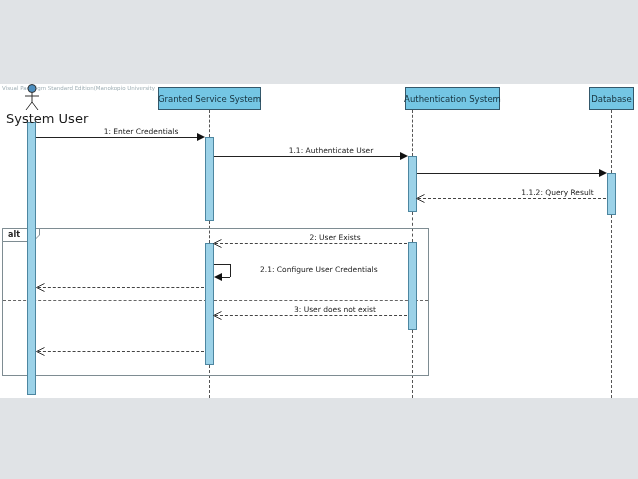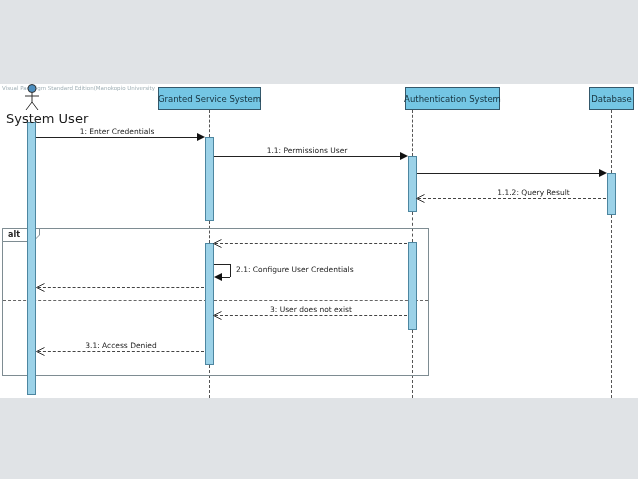--- a/index.html
+++ b/index.html
@@ -6,21 +6,21 @@
   body{width:638px;height:479px;font-family:"DejaVu Sans","Liberation Sans",sans-serif;}
   .screen{position:relative;width:638px;height:479px;background:#e0e3e6;overflow:hidden;}
   .band{position:absolute;left:0;width:638px;background:#e0e3e6;}
   .canvas{position:absolute;left:0;top:84px;width:638px;height:314px;background:#ffffff;}
   .canvas *{position:absolute;box-sizing:border-box;}
   .watermark{left:2px;top:1px;width:154px;font-size:5.5px;color:#9fafb5;white-space:nowrap;overflow:hidden;letter-spacing:0;}
   .headbox{top:3px;height:23px;background:#74c6e4;border:1px solid #34586b;display:flex;align-items:center;justify-content:center;
            font-size:8.5px;color:#16323e;white-space:nowrap;z-index:6;}
   .vline-dashed{width:0;border-left:1px dashed #555;z-index:1;}
   .activation{width:9px;background:#9cd2e8;border:1px solid #4d86a0;z-index:4;}
-  .msg-label{font-size:7.5px;line-height:9px;color:#222;text-align:center;white-space:nowrap;z-index:5;}
+  .msg-label{font-size:7.5px;line-height:9px;color:#222;text-align:center;white-space:nowrap;z-index:5;margin-left:24px;}
   .line-solid{height:0;border-top:1px solid #222;z-index:5;}
   .vline-solid{width:0;border-left:1px solid #222;z-index:5;}
   .line-dashed{height:0;border-top:1px dashed #444;z-index:5;}
   .arrow-filled-right{width:0;height:0;border-top:4px solid transparent;border-bottom:4px solid transparent;border-left:8px solid #111;z-index:5;}
   .arrow-filled-left{width:0;height:0;border-top:4px solid transparent;border-bottom:4px solid transparent;border-right:8px solid #111;z-index:5;}
   .arrow-open{width:9px;height:9px;z-index:5;}
   .altframe{left:2px;top:144px;width:427px;height:148px;border:1px solid #7e8c92;z-index:2;padding-left:16px;}
   .altframe *{position:absolute;box-sizing:border-box;}
   .alt-tab{left:-1px;top:-1px;width:38px;height:14px;}
   .alt-label{left:5px;top:1px;font-size:8px;font-weight:bold;color:#222;}
@@ -61,33 +61,34 @@
     <div class="activation" style="left:205px;top:53px;height:84px;"></div>
     <div class="activation" style="left:205px;top:159px;height:122px;"></div>
     <div class="activation" style="left:408px;top:72px;height:56px;"></div>
     <div class="activation" style="left:408px;top:158px;height:88px;"></div>
     <div class="activation" style="left:607px;top:89px;height:42px;"></div>
 
     <div class="msg-label" style="left:36px;top:43px;width:162px;">1: Enter Credentials</div>
     <div class="line-solid" style="left:36px;top:53px;width:161px;"></div>
     <div class="arrow-filled-right" style="left:197px;top:49px;"></div>
 
-    <div class="msg-label" style="left:214px;top:62px;width:186px;">1.1: Permissions User</div>
+    <div class="msg-label" style="left:214px;top:62px;width:186px;">1.1: Authenticate User</div>
     <div class="line-solid" style="left:214px;top:72px;width:186px;"></div>
     <div class="arrow-filled-right" style="left:400px;top:68px;"></div>
 
     <div class="line-solid" style="left:417px;top:89px;width:182px;"></div>
     <div class="arrow-filled-right" style="left:599px;top:85px;"></div>
 
     <div class="msg-label" style="left:417px;top:104px;width:189px;padding-left:44px;">1.1.2: Query Result</div>
     <div class="line-dashed" style="left:418px;top:114px;width:188px;"></div>
     <svg class="arrow-open" style="left:416px;top:110px;" viewBox="0 0 9 9" width="9" height="9">
         <path d="M8.5,0.5 L0.5,4.5 L8.5,8.5" fill="none" stroke="#333" stroke-width="1"></path>
       </svg>
 
+    <div class="msg-label" style="left:215px;top:149px;width:192px;">2: User Exists</div>
     <div class="line-dashed" style="left:215px;top:159px;width:192px;"></div>
     <svg class="arrow-open" style="left:213px;top:155px;" viewBox="0 0 9 9" width="9" height="9">
         <path d="M8.5,0.5 L0.5,4.5 L8.5,8.5" fill="none" stroke="#333" stroke-width="1"></path>
       </svg>
 
     <div class="msg-label" style="left:236px;top:181px;text-align:left;">2.1: Configure User Credentials</div>
     <div class="line-solid" style="left:214px;top:180px;width:16px;"></div>
     <div class="vline-solid" style="left:230px;top:180px;height:13px;"></div>
     <div class="line-solid" style="left:221px;top:193px;width:9px;"></div>
     <div class="arrow-filled-left" style="left:214px;top:189px;"></div>
@@ -96,21 +97,20 @@
     <svg class="arrow-open" style="left:36px;top:199px;" viewBox="0 0 9 9" width="9" height="9">
         <path d="M8.5,0.5 L0.5,4.5 L8.5,8.5" fill="none" stroke="#333" stroke-width="1"></path>
       </svg>
 
     <div class="msg-label" style="left:215px;top:221px;width:192px;">3: User does not exist</div>
     <div class="line-dashed" style="left:215px;top:231px;width:192px;"></div>
     <svg class="arrow-open" style="left:213px;top:227px;" viewBox="0 0 9 9" width="9" height="9">
         <path d="M8.5,0.5 L0.5,4.5 L8.5,8.5" fill="none" stroke="#333" stroke-width="1"></path>
       </svg>
 
-    <div class="msg-label" style="left:38px;top:257px;width:166px;">3.1: Access Denied</div>
     <div class="line-dashed" style="left:38px;top:267px;width:166px;"></div>
     <svg class="arrow-open" style="left:36px;top:263px;" viewBox="0 0 9 9" width="9" height="9">
         <path d="M8.5,0.5 L0.5,4.5 L8.5,8.5" fill="none" stroke="#333" stroke-width="1"></path>
       </svg>
 
     <div class="headbox" style="left:158px;width:103px;">Granted Service System</div>
     <div class="headbox" style="left:365px;width:95px;margin-left:40px;">Authentication System</div>
     <div class="headbox" style="left:589px;width:45px;">Database</div>
 
     <svg class="actor-figure" viewBox="0 0 22 27" width="22" height="27">

